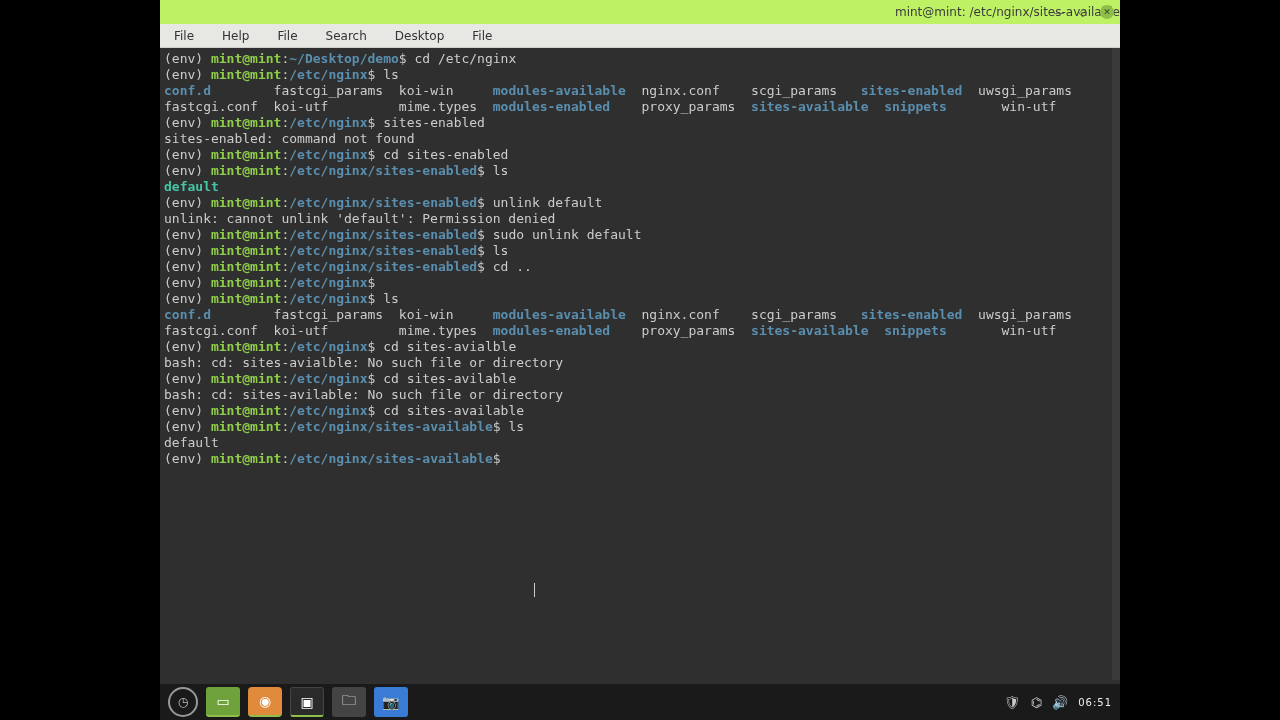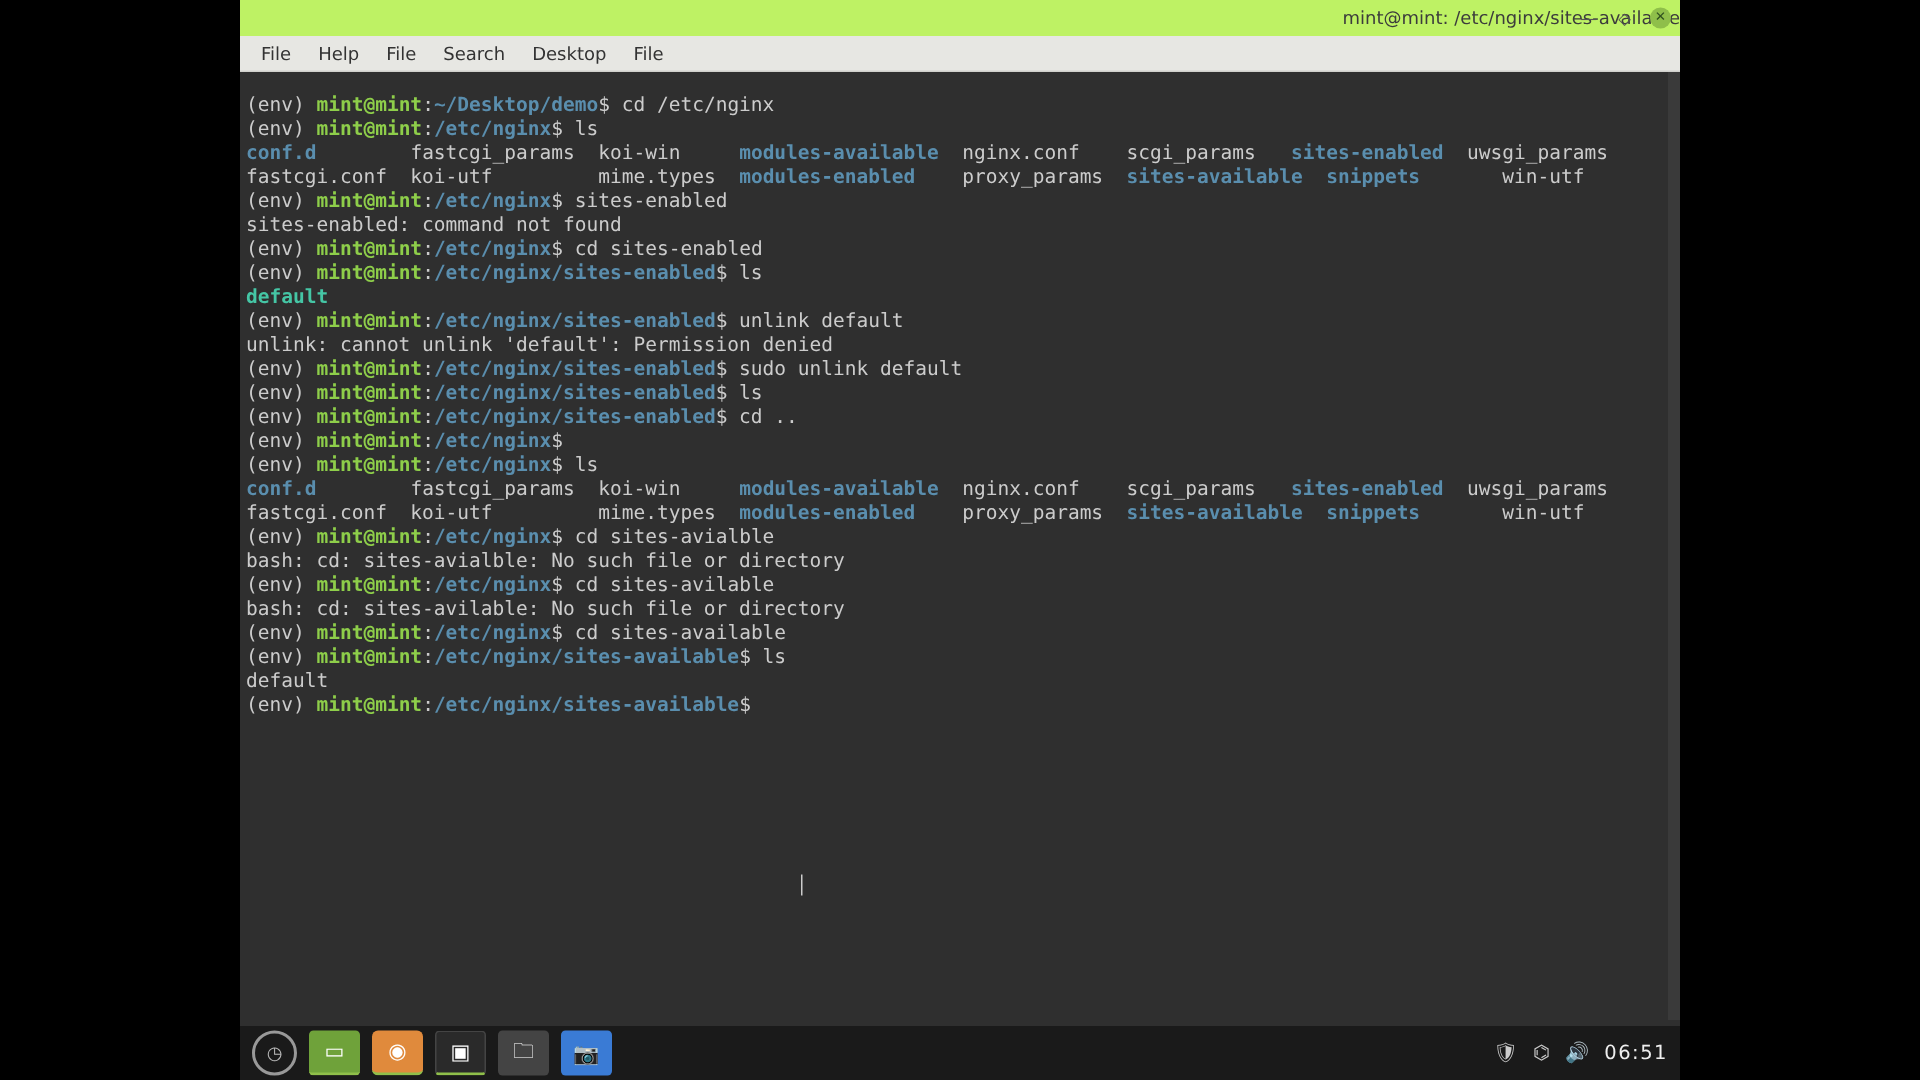--- a/index.html
+++ b/index.html
@@ -62,35 +62,35 @@
     font-size: 9px;
     line-height: 14px;
     text-align: center;
   }
   .menubar {
     height: 24px;
     background: #e7e7e3;
     display: flex;
     align-items: center;
     padding: 0 6px;
-    gap: 2px;
+    gap: 12px;
     font-family: "DejaVu Sans", sans-serif;
     font-size: 12px;
     color: #333;
     border-bottom: 1px solid #d0d0cc;
   }
   .menubar .menu-item {
     padding: 2px 8px;
     cursor: pointer;
   }
   .terminal-body {
     flex: 1;
     background: #2f2f2f;
     color: #ccc;
-    padding: 15px 4px;
+    padding: 3px 4px;
     line-height: 16px;
     letter-spacing: 0px;
     position: relative;
     overflow: hidden;
   }
   .terminal-body .scrollbar {
     position: absolute;
     right: 0; top: 0; bottom: 0;
     width: 8px;
     background: #3a3a3a;
@@ -145,21 +145,21 @@
   .panel .task.files   { background: #6fa23a; }
   .panel .task.firefox { background: #e08a3c; border-radius: 4px;}
   .panel .task.terminal{ background: #2a2a2a; border: 1px solid #444;}
   .panel .task.folder  { background: #444; }
   .panel .task.screenshot { background: #3a7bd5; }
   .panel .task .glyph { color: #fff; font-size: 14px; }
   .panel .task.active { border-bottom: 2px solid #8fbf4a; }
   .panel .spacer { flex: 1; }
   .panel .tray { display: flex; align-items: center; gap: 10px; color: #ccc; font-size: 12px;}
   .panel .tray .ic { font-size: 13px; }
-  .panel .clock { font-size: 13px; color: #eee; letter-spacing: 1px;}
+  .panel .clock { font-size: 10px; color: #eee; letter-spacing: 1px;}
 </style>
 </head>
 <body>
 
 <div class="desktop">
 
   <div class="window">
     <div class="titlebar">
       <span>mint@mint: /etc/nginx/sites-available</span>
       <div class="title-controls">

